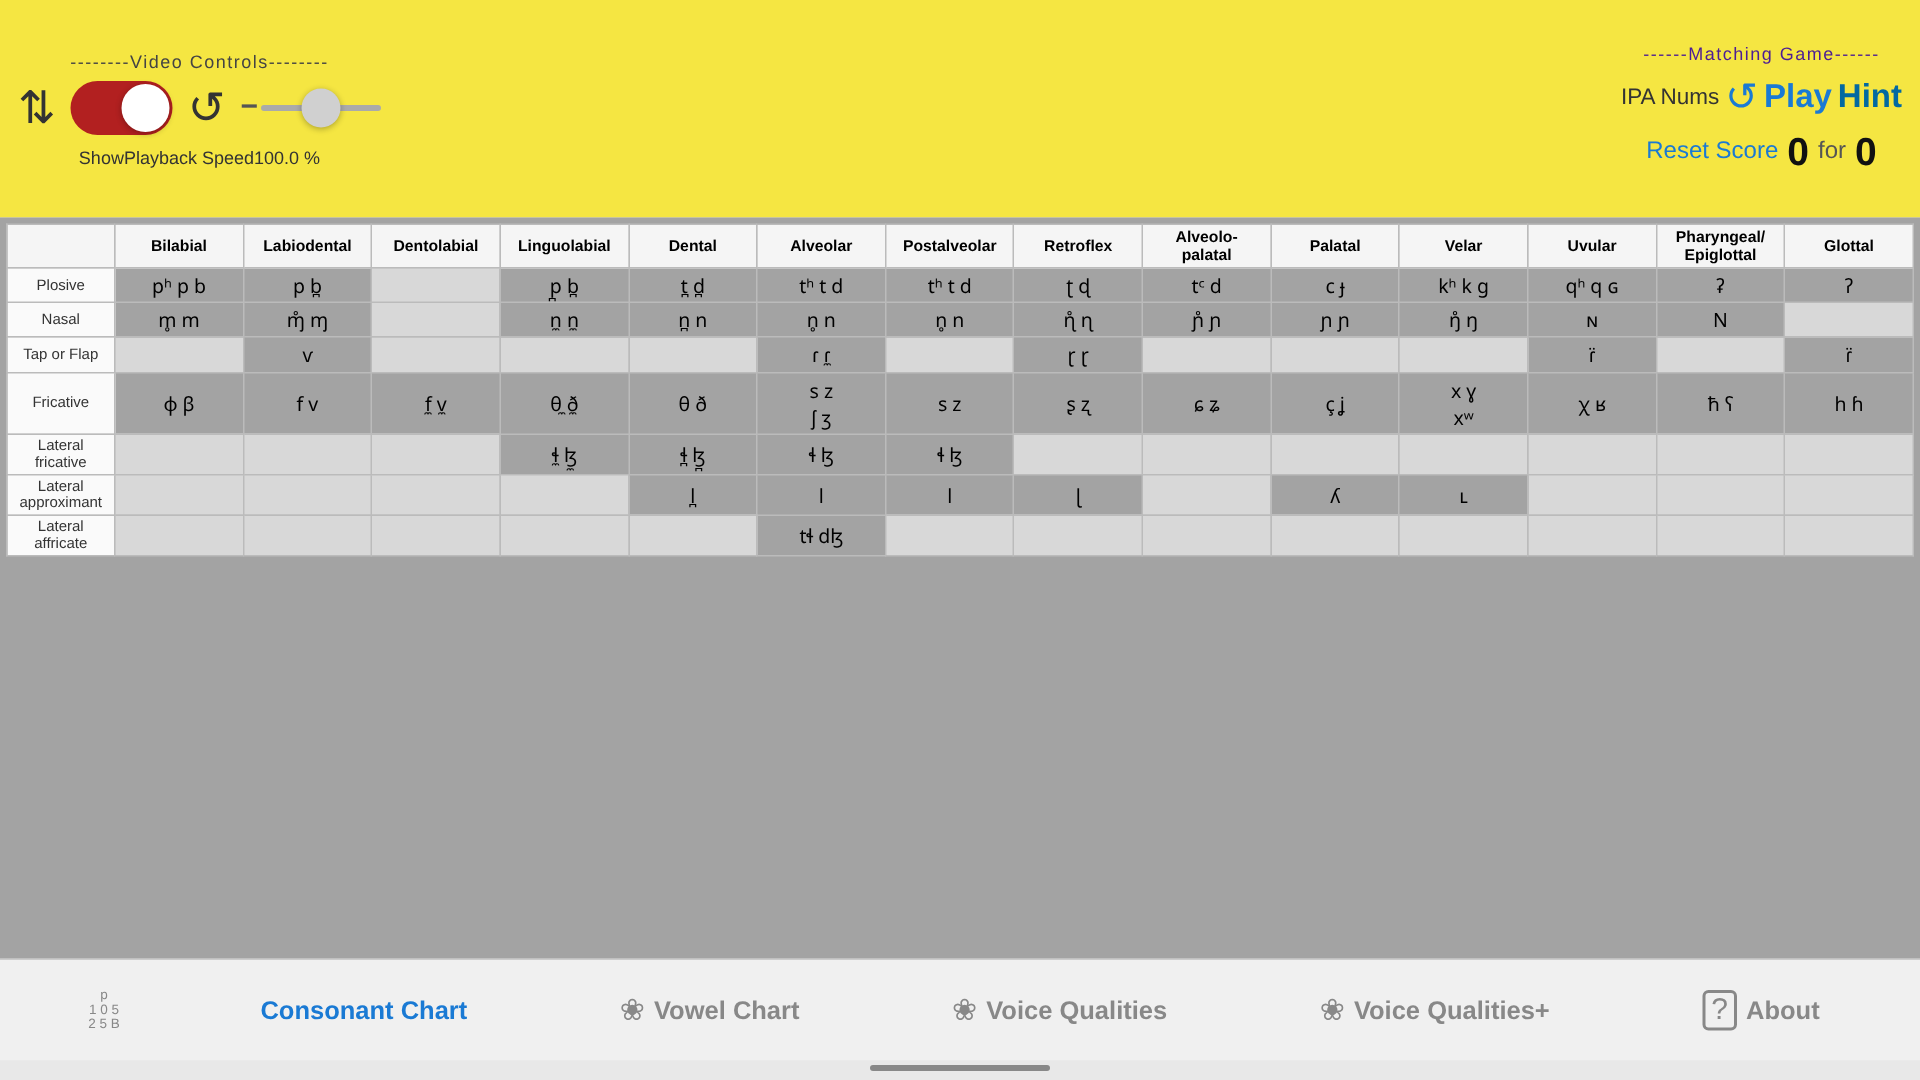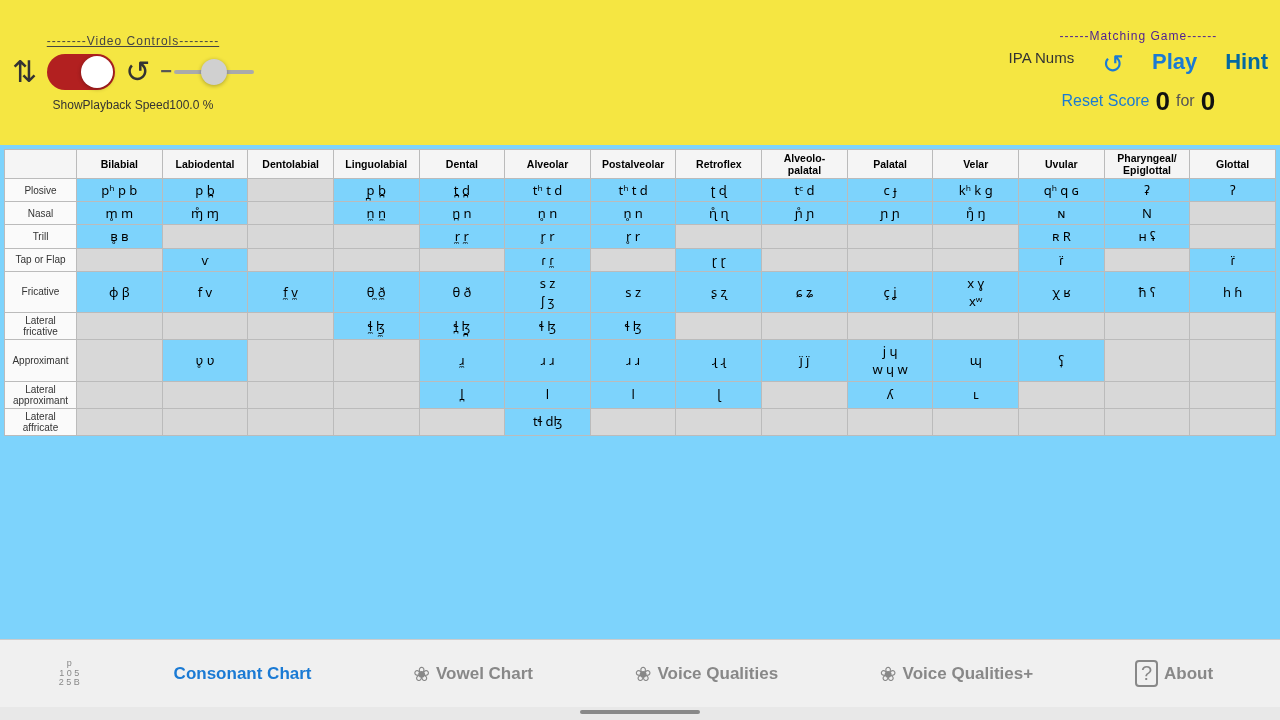--- a/index.html
+++ b/index.html
@@ -156,22 +156,22 @@
 
     
     #matching-game {
       display: flex;
       flex-direction: column;
       align-items: center;
       gap: 6px;
     }
     #mg-controls {
       display: flex;
-      align-items: flex-start;
-      gap: 28px;
+      align-items: center;
+      gap: 4px;
     }
     .play-btn {
       background: none;
       border: none;
       cursor: pointer;
       font-size: 28px;
       color: #333;
     }
     .mg-text-btn {
       background: none;
@@ -201,21 +201,21 @@
     }
     .score-for {
       font-size: 16px;
       color: #555;
     }
 
     
     #main-content {
       flex: 1;
       overflow: hidden;
-      background: #7dd3fc;
+      background: #a3a3a3;
       position: relative;
     }
 
     
     #ipa-table-wrapper {
       width: 100%;
       height: 100%;
       overflow: auto;
       padding: 4px;
     }
@@ -302,21 +302,21 @@
     }
   </style>
 </head>
 <body>
 
 <div id="app">
 
   <div id="top-bar">
 
     <div id="video-controls">
-      <div style="font-size:12px;color:#444;letter-spacing:1px;text-decoration:underline;">--------Video Controls--------</div>
+      <div style="font-size:12px;color:#444;letter-spacing:1px;">--------Video Controls--------</div>
       <div id="vc-row">
 
         <div style="font-size:30px;color:#333;cursor:pointer;">⇅</div>
 
         <button class="toggle-btn">
           <div class="toggle-knob"></div>
         </button>
 
         <div style="font-size:30px;cursor:pointer;color:#333;">↺</div>
 
@@ -405,37 +405,20 @@
             <td class="cell-content">n̥ n</td>
             <td class="cell-content">ɳ̊ ɳ</td>
             <td class="cell-content">ɲ̊ ɲ</td>
             <td class="cell-content">ɲ ɲ</td>
             <td class="cell-content">ŋ̊ ŋ</td>
             <td class="cell-content">ɴ</td>
             <td class="cell-content">N</td>
             <td class="cell-content cell-gray"></td>
           </tr>
 
-          <tr>
-            <td class="row-label">Trill</td>
-            <td class="cell-content">ʙ̥ ʙ</td>
-            <td class="cell-content cell-gray"></td>
-            <td class="cell-content cell-gray"></td>
-            <td class="cell-content cell-gray"></td>
-            <td class="cell-content">r̼ r̼</td>
-            <td class="cell-content">r̥ r</td>
-            <td class="cell-content">r̥ r</td>
-            <td class="cell-content cell-gray"></td>
-            <td class="cell-content cell-gray"></td>
-            <td class="cell-content cell-gray"></td>
-            <td class="cell-content cell-gray"></td>
-            <td class="cell-content">ʀ R</td>
-            <td class="cell-content">ʜ ʢ</td>
-            <td class="cell-content cell-gray"></td>
-          </tr>
 
           <tr>
             <td class="row-label">Tap or Flap</td>
             <td class="cell-content cell-gray"></td>
             <td class="cell-content">ⱱ</td>
             <td class="cell-content cell-gray"></td>
             <td class="cell-content cell-gray"></td>
             <td class="cell-content cell-gray"></td>
             <td class="cell-content">ɾ ɾ̼</td>
             <td class="cell-content cell-gray"></td>
@@ -477,37 +460,20 @@
             <td class="cell-content">ɬ ɮ</td>
             <td class="cell-content cell-gray"></td>
             <td class="cell-content cell-gray"></td>
             <td class="cell-content cell-gray"></td>
             <td class="cell-content cell-gray"></td>
             <td class="cell-content cell-gray"></td>
             <td class="cell-content cell-gray"></td>
             <td class="cell-content cell-gray"></td>
           </tr>
 
-          <tr>
-            <td class="row-label">Approximant</td>
-            <td class="cell-content cell-gray"></td>
-            <td class="cell-content">ʋ̥ ʋ</td>
-            <td class="cell-content cell-gray"></td>
-            <td class="cell-content cell-gray"></td>
-            <td class="cell-content">ɹ̼</td>
-            <td class="cell-content">ɹ ɹ</td>
-            <td class="cell-content">ɹ ɹ</td>
-            <td class="cell-content">ɻ ɻ</td>
-            <td class="cell-content">j̈ ȷ̈</td>
-            <td class="cell-content">j ɥ<br>w ɥ w</td>
-            <td class="cell-content">ɰ</td>
-            <td class="cell-content">ʕ̞</td>
-            <td class="cell-content cell-gray"></td>
-            <td class="cell-content cell-gray"></td>
-          </tr>
 
           <tr>
             <td class="row-label">Lateral approximant</td>
             <td class="cell-content cell-gray"></td>
             <td class="cell-content cell-gray"></td>
             <td class="cell-content cell-gray"></td>
             <td class="cell-content cell-gray"></td>
             <td class="cell-content">l̪</td>
             <td class="cell-content">l</td>
             <td class="cell-content">l</td>

